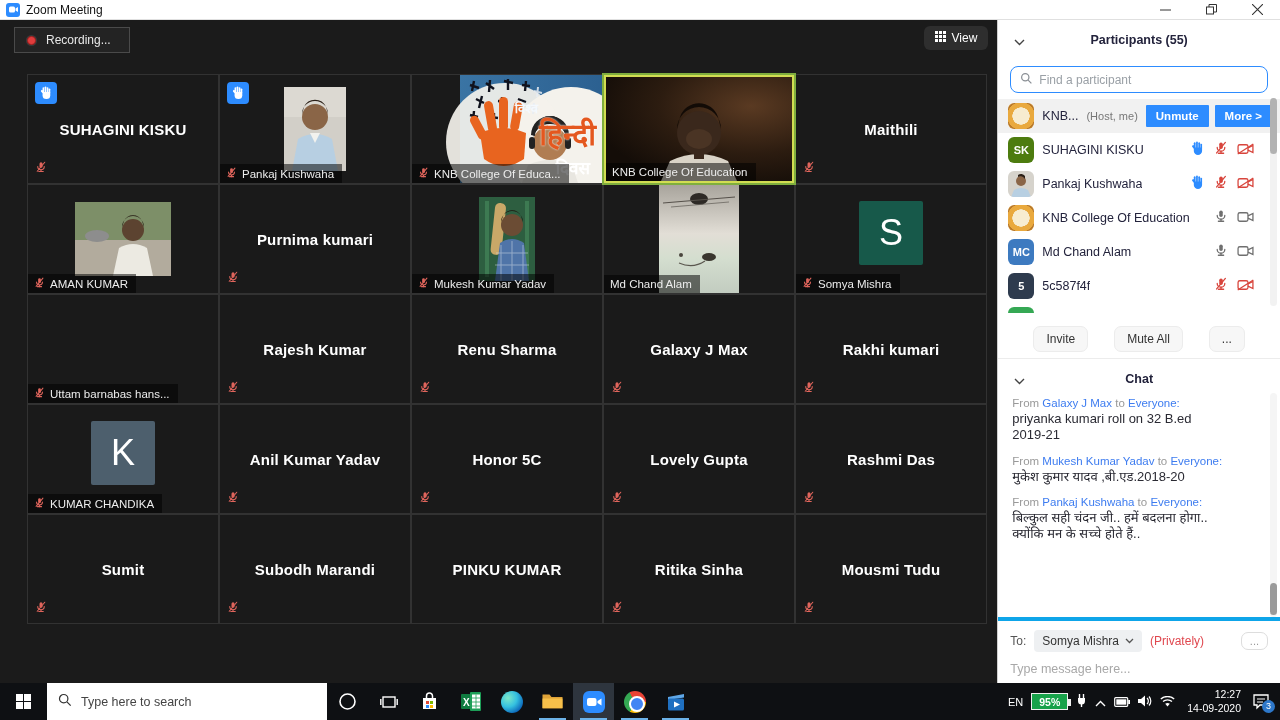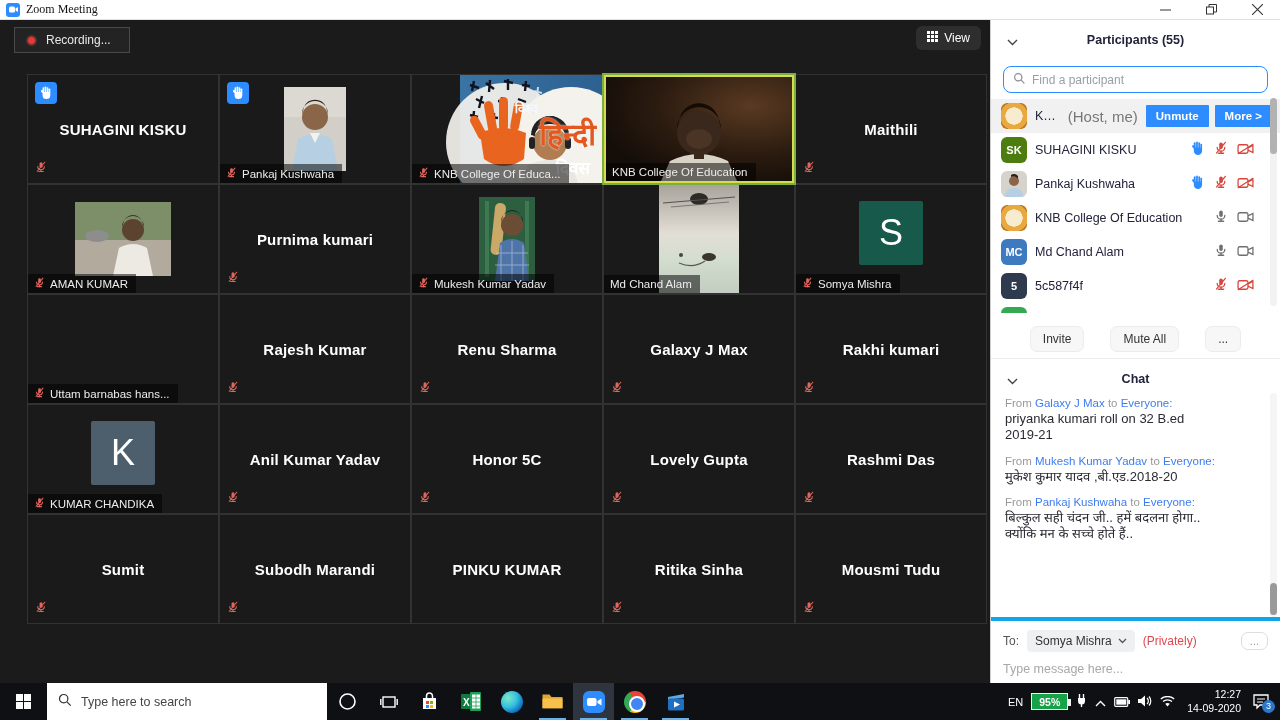--- a/index.html
+++ b/index.html
@@ -1,21 +1,21 @@
 <!DOCTYPE html>
 <html><head>
 <meta charset="utf-8">
 <style>
   * { margin:0; padding:0; box-sizing:border-box; }
   html,body { width:1280px; height:720px; overflow:hidden; font-family:"Liberation Sans", sans-serif; }
   .screen { width:1280px; height:720px; display:flex; flex-direction:column; background:#1b1b1b; }
 
   
   .titlebar { height:20px; background:#ffffff; border-bottom:1px solid #e0e0e0; display:flex; align-items:center; justify-content:space-between; flex:0 0 auto; }
-  .tb-left { display:flex; align-items:center; gap:6px; padding-left:6px;font-family:Liberation Serif, serif; }
+  .tb-left { display:flex; align-items:center; gap:6px; padding-left:6px; }
   .zoom-logo { width:14px; height:14px; border-radius:3px; background:#2d8cff; display:flex; align-items:center; justify-content:center; }
   .tb-title { font-size:12px; color:#111; }
   .win-controls { display:flex; height:100%; }
   .wc { width:46px; height:100%; display:flex; align-items:center; justify-content:center; cursor:default; }
 
   
   .main { flex:1 1 auto; display:flex; min-height:0; }
   .video-area { width:1157px; position:relative; background:#1b1b1b; }
 
   .recording-pill { position:absolute; top:7px; left:14px; display:inline-flex; align-items:center; gap:9px; background:#232323; border:1px solid #4a4a4a; color:#e8e8e8; font-size:12px; padding:5px 18px 5px 11px; }
@@ -49,21 +49,21 @@
   .chev { position:absolute; left:16px; top:12px; }
   .ppl { flex:0 0 338px; position:relative; display:flex; flex-direction:column; }
   .searchwrap { margin:14px 12px 6px; height:27px; border:1.5px solid #2d8cff; border-radius:8px; display:flex; align-items:center; gap:6px; padding:0 9px; }
   .searchwrap input { border:none; outline:none; width:100%; font-size:12px; color:#333; font-family:inherit; }
   .searchwrap input::placeholder { color:#9aa0a6; }
   .plist { height:214px; overflow:hidden; }
   .prow { display:flex; align-items:center; gap:8px; height:34px; padding:0 26px 0 10px; }
   .prow.hl { background:#f1f1f1; padding-right:8px; }
   .p-av { width:26px; height:26px; border-radius:6px; flex:0 0 auto; display:flex; align-items:center; justify-content:center; color:#fff; font-size:11px; font-weight:bold; overflow:hidden; }
   .p-name { font-size:12.5px; color:#23233c; white-space:nowrap; overflow:hidden; text-overflow:ellipsis; }
-  .p-suffix { font-size:15px; color:#777; white-space:nowrap; }
+  .p-suffix { font-size:11px; color:#777; white-space:nowrap; }
   .p-icons { margin-left:auto; display:flex; align-items:center; gap:9px; flex:0 0 auto; }
   .p-btns { margin-left:auto; display:flex; gap:6px; flex:0 0 auto; }
   .p-btn { background:#2d8cff; border:none; color:#fff; font-size:11.5px; font-weight:600; border-radius:1px; padding:5px 10px; font-family:inherit; white-space:nowrap; }
   .logo-av { background:radial-gradient(circle, #f7ecd0 46%, #e9a93e 48% 74%, #b97a2c 76% 84%, #f0b44a 86%); }
   .pactions { display:flex; justify-content:center; gap:26px; margin-top:13px; }
   .pa-btn { background:#f7f7f7; border:1px solid #ececec; border-radius:7px; color:#333; font-size:12px; padding:5px 12px; font-family:inherit; }
   .pscroll { position:absolute; right:3px; top:78px; width:7px; height:208px; background:#f2f2f2; border-radius:4px; }
   .pthumb { width:7px; height:56px; background:#b2b2b2; border-radius:4px; }
 
   .chat { flex:1 1 auto; border-top:1px solid #ececec; position:relative; display:flex; flex-direction:column; min-height:0; }

